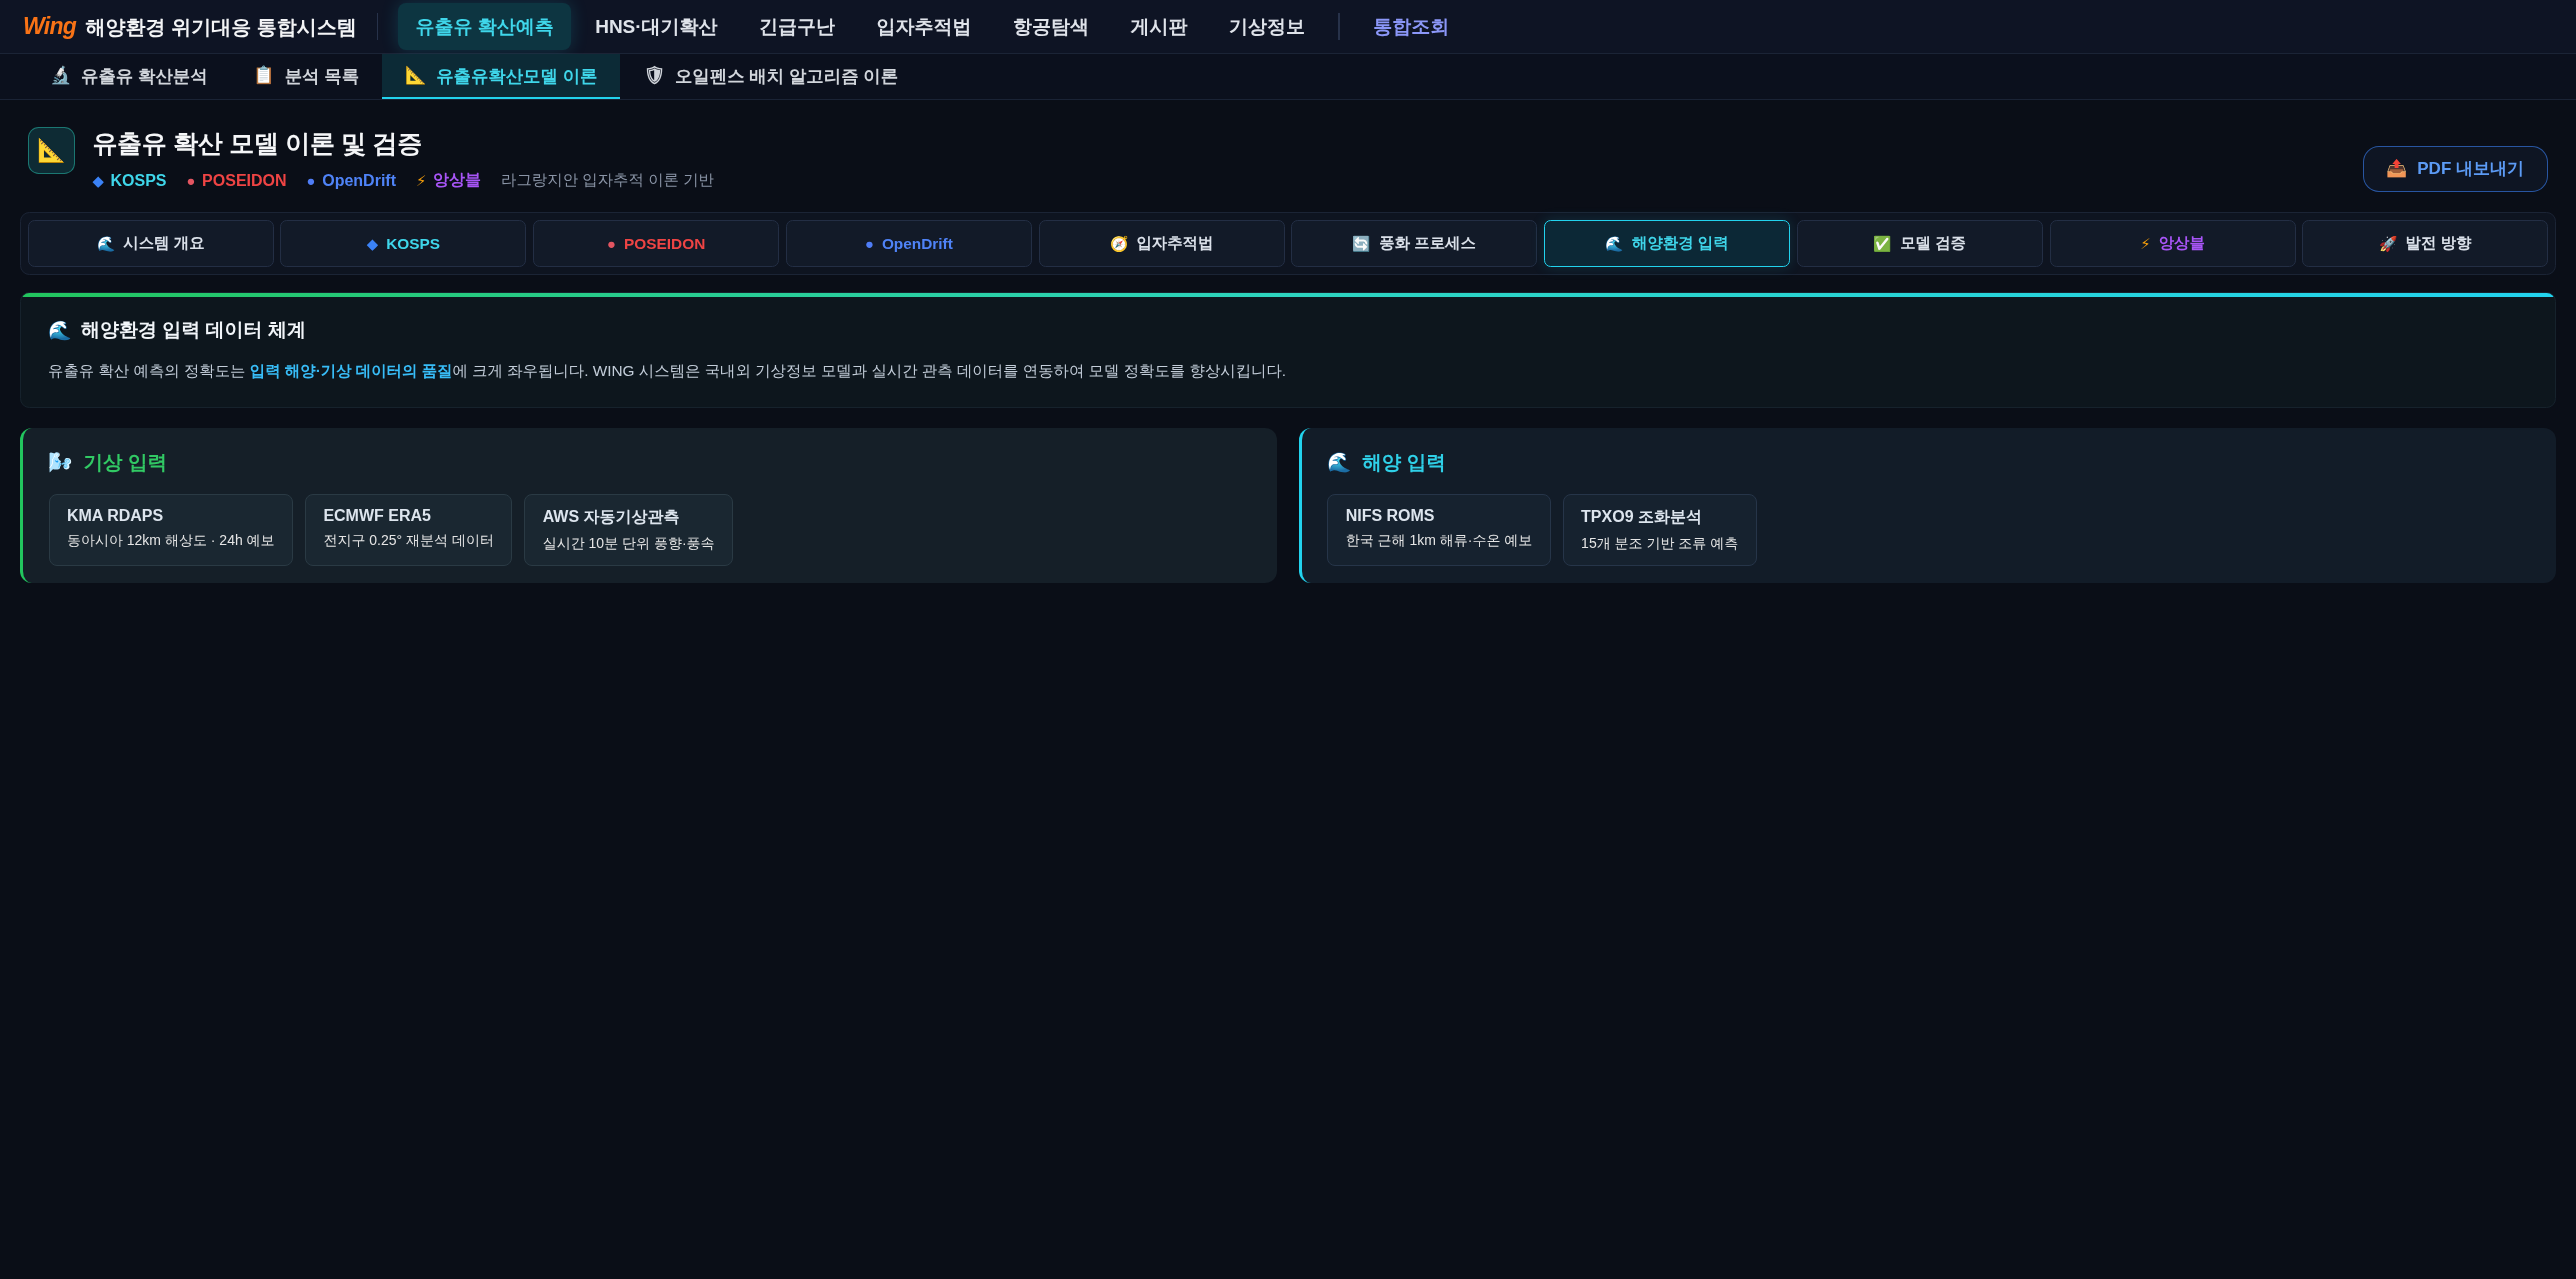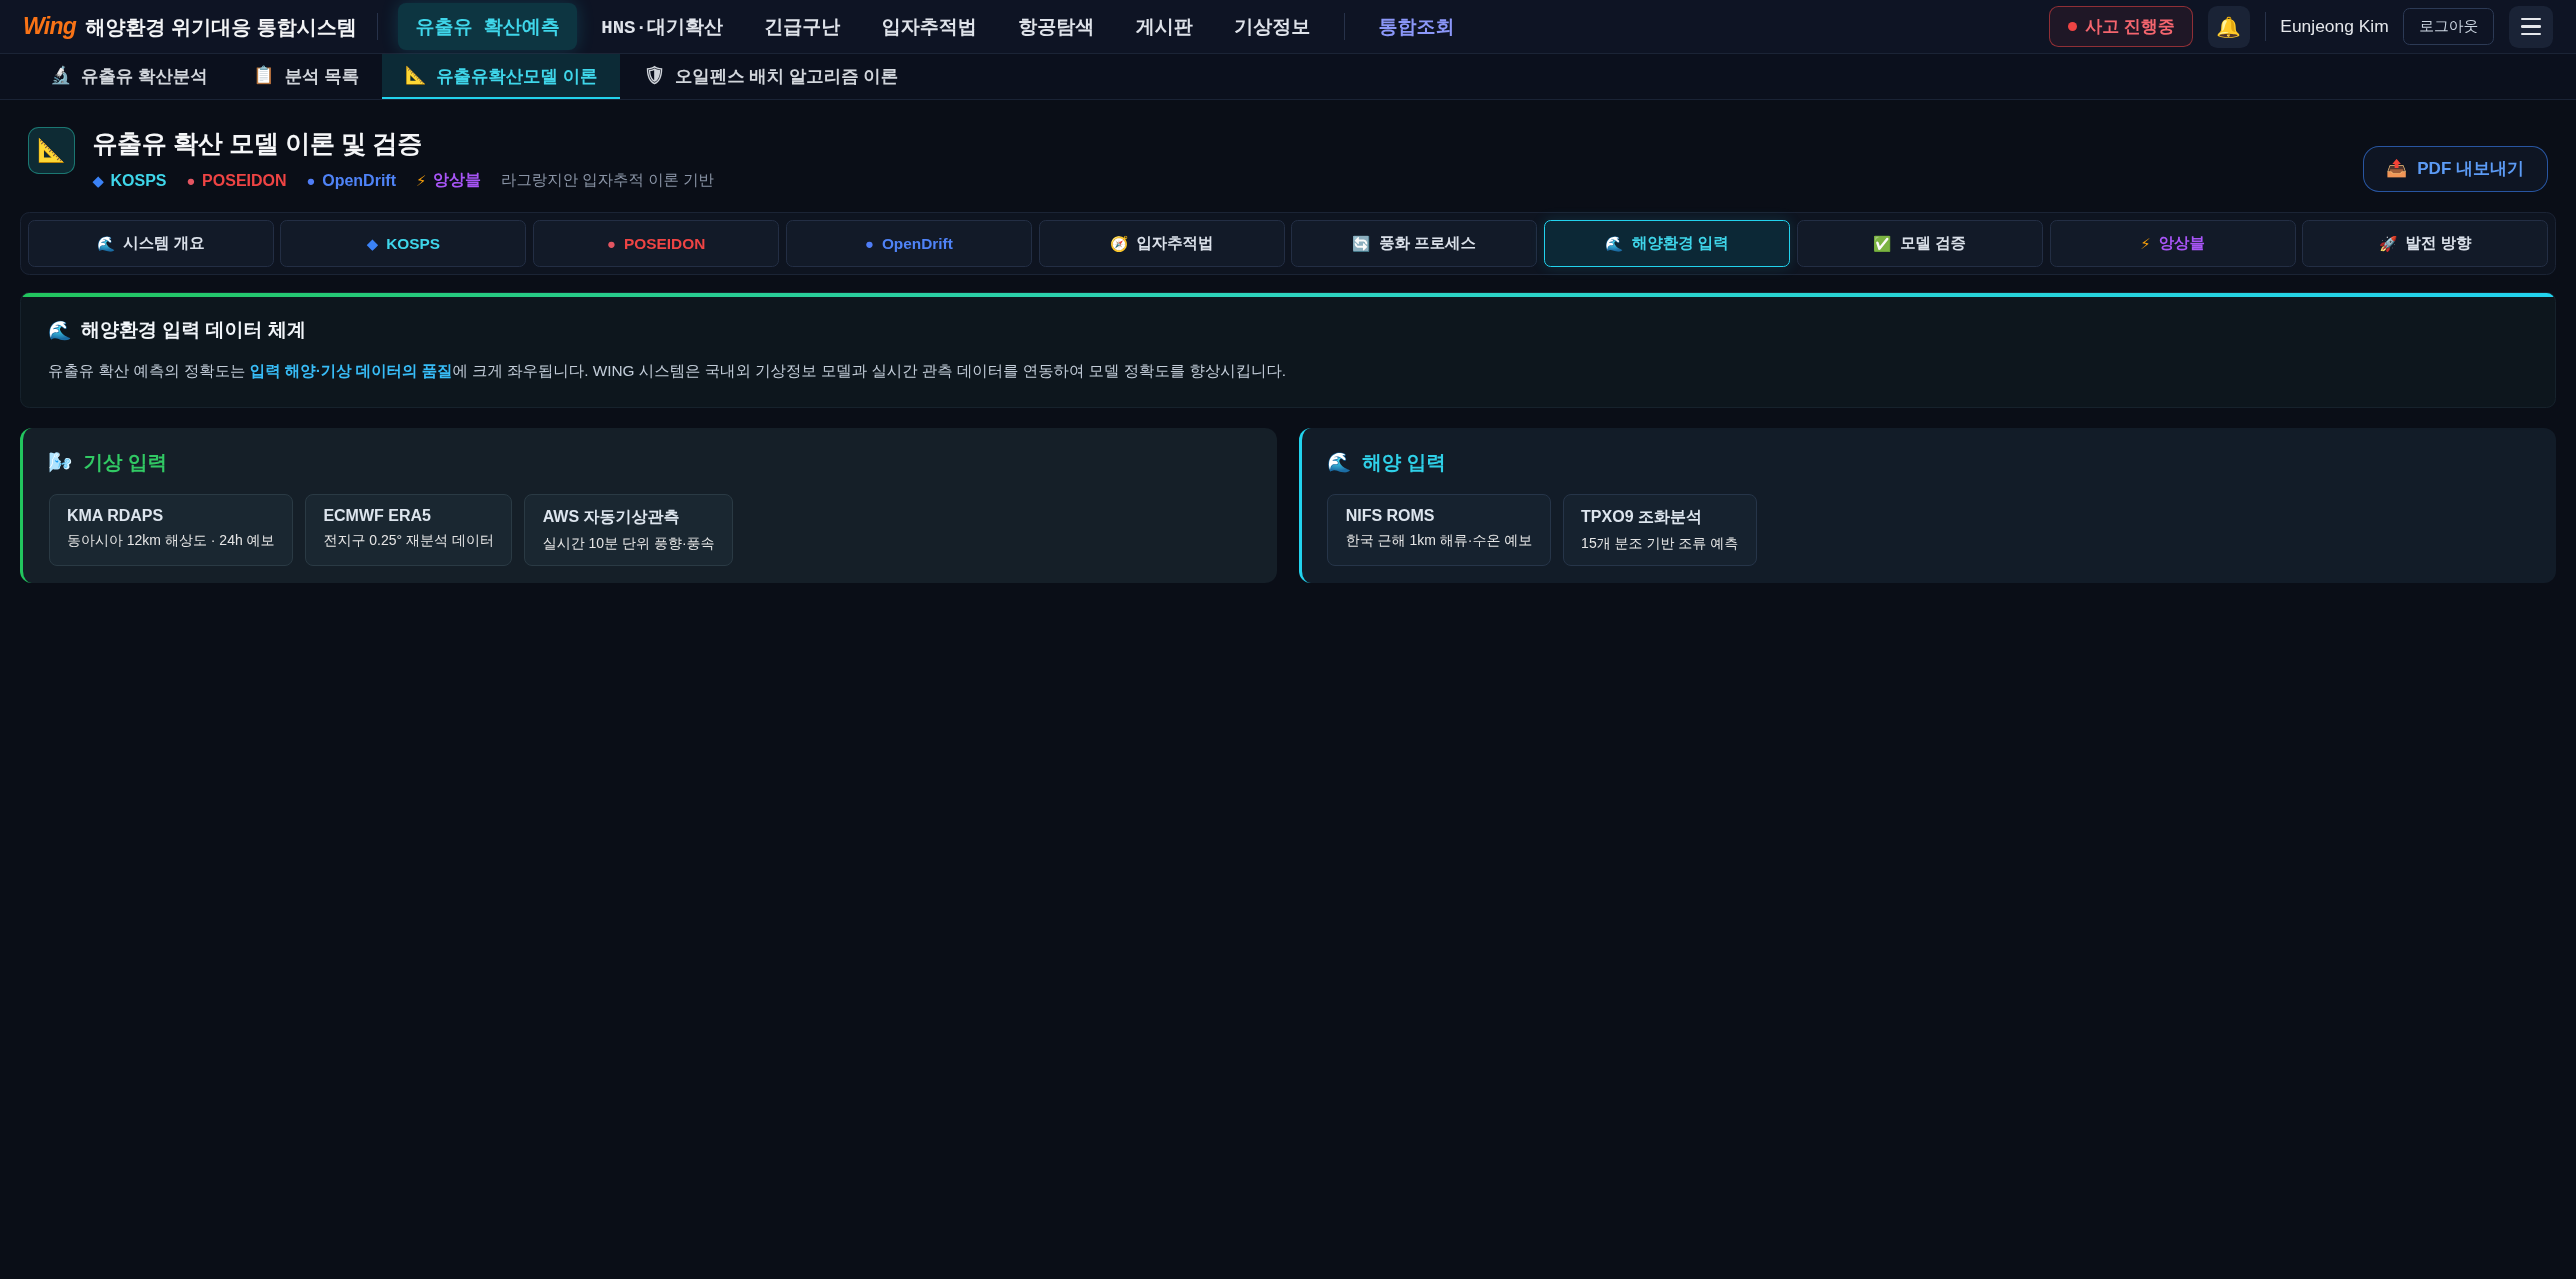--- a/index.html
+++ b/index.html
@@ -5,21 +5,21 @@
   * { margin:0; padding:0; box-sizing:border-box; }
   html,body { width:2576px; height:1279px; background:#0a0e17; font-family:"Liberation Sans","DejaVu Sans",sans-serif; color:#e5e7eb; overflow:hidden; }
 
   
   .topnav { height:54px; background:#0e1424; border-bottom:0.7px solid #1b2436; display:flex; align-items:center; padding:0 23px; }
   .brand { display:flex; align-items:baseline; gap:9.4px; white-space:nowrap; }
   .brand .logo { font-style:italic; font-weight:bold; font-size:23px; color:#f97316; letter-spacing:-0.7px; }
   .brand .brand-title { font-weight:bold; font-size:20px; color:#f3f4f6; }
   .vdiv { width:1.3px; height:27px; background:#27324a; margin:0 20px; }
   .nav-items { display:flex; align-items:center; gap:6.7px; flex:1; }
-  .nav-item { font-size:19px; font-weight:bold; color:#dfe3ea; padding:10.7px 17.4px; border-radius:8px; cursor:pointer; white-space:nowrap;font-family:Liberation Mono, monospace; }
+  .nav-item { font-size:19px; font-weight:bold; color:#dfe3ea; padding:10.7px 17.4px; border-radius:8px; cursor:pointer; white-space:nowrap; }
   .nav-item.active { background:#0d3541; color:#3fd6ea; box-shadow:0 0 17.4px rgba(34,211,238,.18); }
   .nav-item.purple { color:#8b97f8; }
   .topnav-right { display:flex; align-items:center; gap:14.8px; }
   .status-badge { display:flex; align-items:center; gap:8px; border:0.7px solid rgba(239,68,68,.55); background:rgba(239,68,68,.08); color:#f4656e; font-size:17px; font-weight:bold; padding:8px 17.4px; border-radius:9.4px; white-space:nowrap; }
   .status-badge .dot { width:9.4px; height:9.4px; border-radius:50%; background:#ef4444; display:inline-block; }
   .icon-btn { width:42px; height:42px; border-radius:9.4px; background:#1a2336; display:flex; align-items:center; justify-content:center; font-size:20px; cursor:pointer; }
   .thin-div { width:0.7px; height:29.5px; background:#27324a; }
   .user-name { font-size:17.4px; color:#e5e7eb; white-space:nowrap; }
   .logout-btn { border:0.7px solid #2c3a55; background:transparent; color:#cbd5e1; font-size:14.8px; padding:8px 14.8px; border-radius:6.7px; cursor:pointer; white-space:nowrap; }
   .hamburger { width:44px; height:42px; border-radius:9.4px; background:#1a2336; display:flex; flex-direction:column; align-items:center; justify-content:center; gap:4.7px; cursor:pointer; }
@@ -94,37 +94,20 @@
     <div class="nav-item active">유출유 확산예측</div>
     <div class="nav-item">HNS·대기확산</div>
     <div class="nav-item">긴급구난</div>
     <div class="nav-item">입자추적법</div>
     <div class="nav-item">항공탐색</div>
     <div class="nav-item">게시판</div>
     <div class="nav-item">기상정보</div>
     <div class="vdiv" style="margin:0 9.4px;"></div>
     <div class="nav-item purple">통합조회</div>
   </nav>
-  <div class="topnav-right">
-    <div class="status-badge">
-      <span class="dot"></span>
-      <span>사고 진행중</span>
-    </div>
-    <div class="icon-btn">
-      <span>🔔</span>
-    </div>
-    <div class="thin-div"></div>
-    <span class="user-name">Eunjeong Kim</span>
-    <button class="logout-btn">로그아웃</button>
-    <div class="hamburger">
-      <span></span>
-        <span></span>
-        <span></span>
-    </div>
-  </div>
 </header>
 
 <div class="subtabs">
   <div class="subtab">
     <span class="st-icon">🔬</span>
     <span>유출유 확산분석</span>
   </div>
   <div class="subtab">
     <span class="st-icon">📋</span>
     <span>분석 목록</span>

